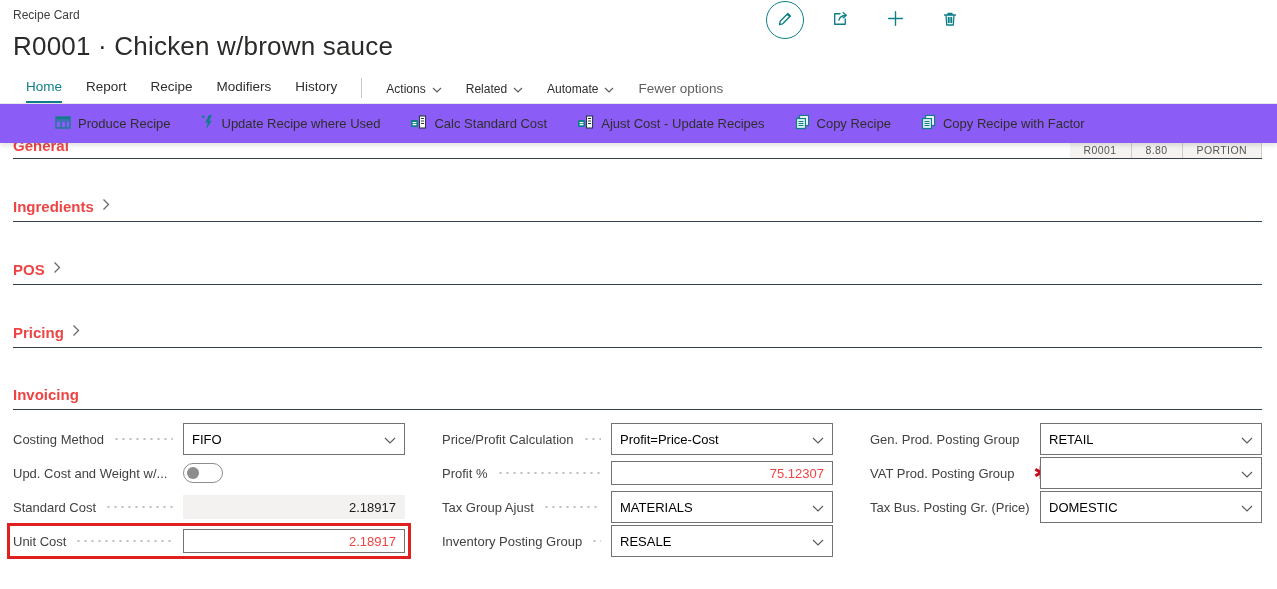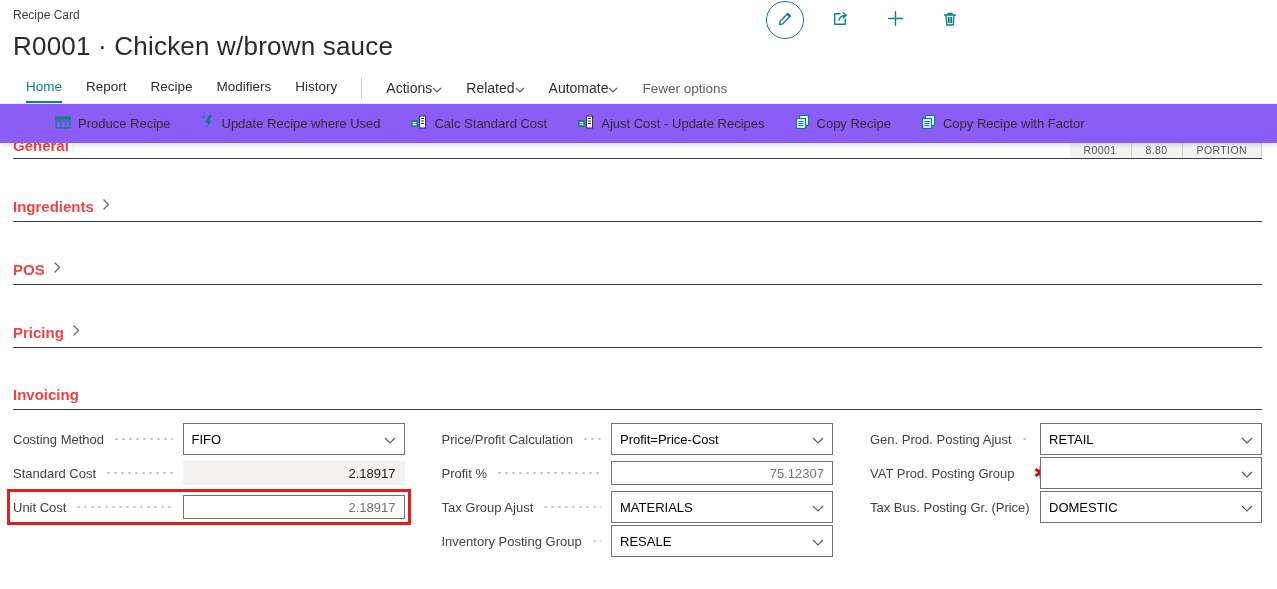--- a/index.html
+++ b/index.html
@@ -20,21 +20,21 @@
   .caption{font-size:12px;color:#3f3e3d;}
   .title{font-size:26px;font-weight:300;color:#2b2a28;margin-top:9px;letter-spacing:.2px;}
   .top-actions{position:absolute;left:766px;top:1px;display:flex;align-items:center;gap:17px;}
   .iconbtn{width:38px;height:38px;display:flex;align-items:center;justify-content:center;cursor:pointer;background:none;border:none;padding:0;}
   .iconbtn.circle{border:1px solid var(--accent);border-radius:50%;}
   .iconbtn svg{stroke:var(--accent);fill:none;stroke-width:1.3;stroke-linecap:round;stroke-linejoin:round;}
   
   .menubar{display:flex;align-items:flex-end;height:31px;margin-top:11px;padding-left:26px;border-bottom:1px solid #ebeae9;gap:24px;}
   .tab{font-size:13.5px;color:#2f2e2d;padding-bottom:7px;cursor:pointer;border-bottom:2px solid transparent;}
   .tab.active{color:var(--accent);border-bottom-color:var(--accent);}
-  .mdd{display:flex;align-items:center;font-size:14px;color:#2f2e2d;padding-bottom:7px;cursor:pointer;}
+  .mdd{display:flex;align-items:center;gap:6px;font-size:12px;color:#2f2e2d;padding-bottom:7px;cursor:pointer;}
   .mdd svg{stroke:#5f5e5c;fill:none;stroke-width:1.2;}
   .mdiv{width:1px;height:20px;background:#c8c6c4;margin-bottom:5px;}
   .fewer{font-size:13.5px;color:#605e5c;padding-bottom:7px;cursor:pointer;}
   
   .toolbar{position:relative;z-index:3;display:flex;align-items:center;height:39px;padding-left:55px;gap:30px;background:#8b5cf6;box-shadow:0 3px 4px rgba(0,0,0,.10);}
   .tbtn{display:flex;align-items:center;gap:7px;font-size:13px;color:#2f2e2d;cursor:pointer;background:none;border:none;padding:0;font-family:inherit;}
   .tbtn svg{flex:none;}
   
   .content{position:relative;z-index:1;padding:0 15px 0 13px;}
   .general-row{position:relative;height:16px;border-bottom:1.5px solid var(--divider);}
@@ -50,21 +50,21 @@
   .fields{display:flex;margin-top:17px;}
   .fcol{width:392px;margin-right:37px;display:flex;flex-direction:column;gap:10px;}
   .fcol:last-child{margin-right:0;}
   .frow{display:flex;height:24px;align-items:center;}
   .flabel{flex:1;display:flex;align-items:center;font-size:13px;color:#434240;min-width:0;white-space:nowrap;overflow:hidden;}
   .dots{flex:1;height:2px;margin:0 10px 0 9px;background-image:radial-gradient(circle,#c4c2c0 1px,transparent 1.3px);background-size:7px 2px;background-repeat:repeat-x;background-position:left center;}
   .req{color:var(--required);font-size:18px;font-weight:700;margin-right:7px;line-height:14px;}
   .req::before{content:"\2731";}
   .sel{width:222px;height:32px;flex:none;border:1px solid #737271;display:flex;align-items:center;justify-content:space-between;padding:0 8px;font-size:13px;color:#000000;background:#fff;cursor:pointer;}
   .sel svg{stroke:#5c5b5a;fill:none;stroke-width:1.2;flex:none;}
-  .tin{width:222px;height:24px;flex:none;border:1px solid #737271;padding:0 8px;font-size:13px;color:#737373;font-family:inherit;background:#fff;}
+  .tin{width:222px;height:24px;flex:none;border:1px solid #737271;padding:0 8px;font-size:13px;color:#ef4444;font-family:inherit;background:#fff;}
   .num{text-align:right;}
   .ro{width:222px;height:24px;flex:none;background:#f3f2f1;border:1px solid transparent;display:flex;align-items:center;justify-content:flex-end;padding:0 8px;font-size:13px;color:#1d1c1b;}
   .tgl{width:40px;height:20px;border:1px solid #8f8d8b;border-radius:10px;position:relative;background:#fff;cursor:pointer;flex:none;}
   .tgl .knob{position:absolute;left:3px;top:3px;width:12px;height:12px;border-radius:50%;background:#8f8d8b;}
   .hl{outline:3px solid var(--highlight);outline-offset:3px;}
 </style>
 </head>
 <body>
 
 <div class="header">
@@ -249,20 +249,31 @@
         </div>
         <div class="sel">
           <span>FIFO</span>
           <span><svg width="12" height="7" viewBox="0 0 12 7">
                 <polyline points="1,1 6,6 11,1"></polyline>
               </svg></span>
         </div>
       </div>
       <div class="frow">
         <div class="flabel">
+          <span>Upd. Cost and Weight w/...</span>
+          <span class="dots"></span>
+        </div>
+        <div style="width:222px;flex:none;">
+          <div class="tgl">
+            <div class="knob"></div>
+          </div>
+        </div>
+      </div>
+      <div class="frow">
+        <div class="flabel">
           <span>Standard Cost</span>
           <span class="dots"></span>
         </div>
         <div class="ro">
           <span>2.18917</span>
         </div>
       </div>
       <div class="frow hl">
         <div class="flabel">
           <span>Unit Cost</span>
@@ -314,21 +325,21 @@
           <span><svg width="12" height="7" viewBox="0 0 12 7">
                 <polyline points="1,1 6,6 11,1"></polyline>
               </svg></span>
         </div>
       </div>
     </div>
 
     <div class="fcol">
       <div class="frow">
         <div class="flabel">
-          <span>Gen. Prod. Posting Ajust</span>
+          <span>Gen. Prod. Posting Group</span>
           <span class="dots"></span>
         </div>
         <div class="sel">
           <span>RETAIL</span>
           <span><svg width="12" height="7" viewBox="0 0 12 7">
                 <polyline points="1,1 6,6 11,1"></polyline>
               </svg></span>
         </div>
       </div>
       <div class="frow">

